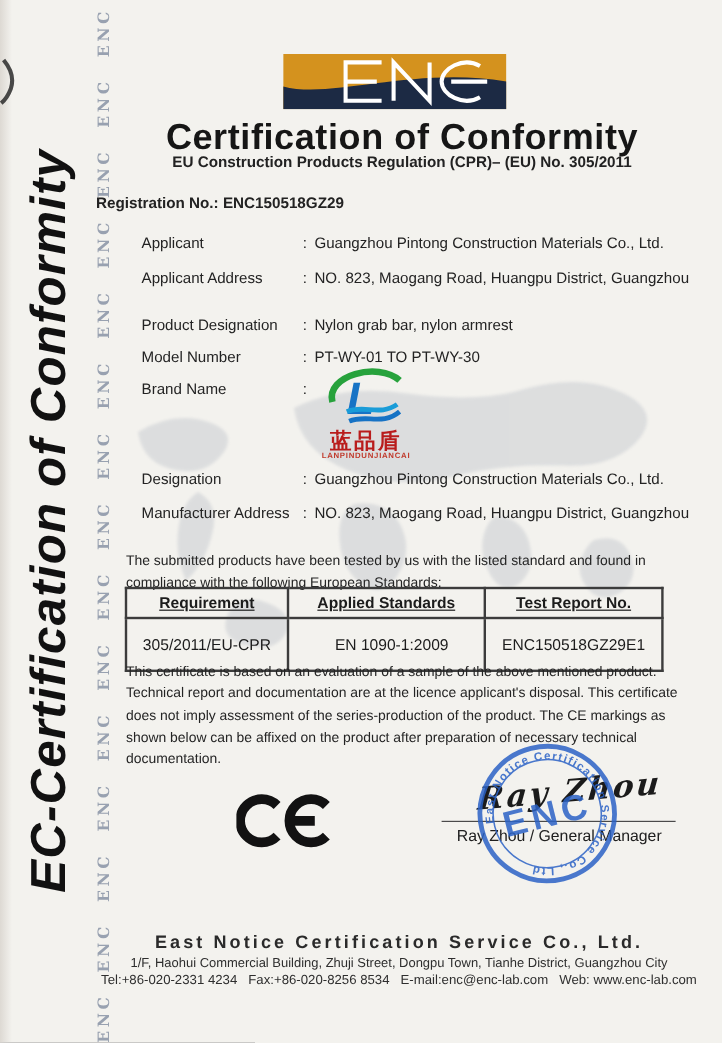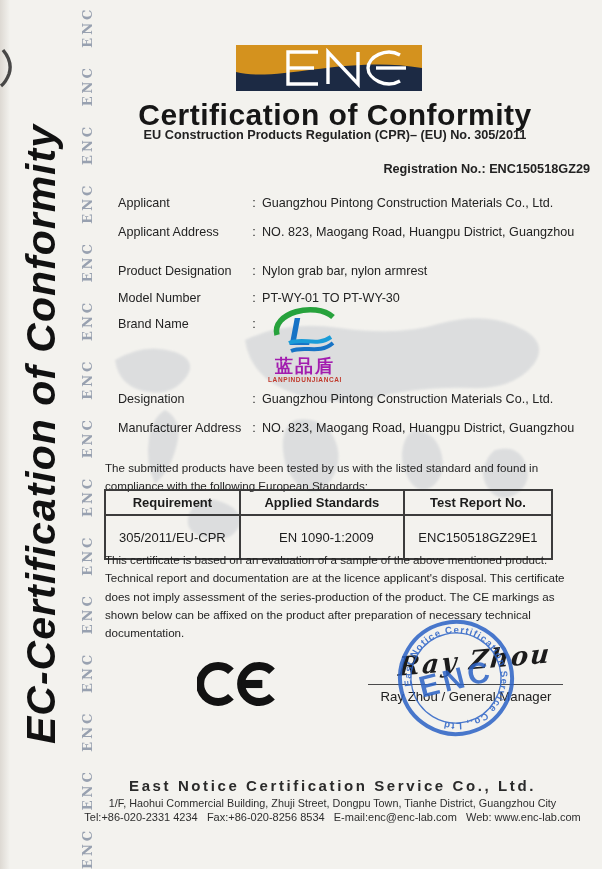--- a/index.html
+++ b/index.html
@@ -21,41 +21,41 @@
         letter-spacing:3px;word-spacing:10px;color:#98a1b0;white-space:nowrap;
         line-height:24px;}
 
   .map-watermark{position:absolute;left:95px;top:300px;opacity:.32;filter:blur(1.2px);}
 
   .enc-logo{position:absolute;left:236px;top:45px;}
   .cert-title{position:absolute;left:100px;top:98px;width:470px;text-align:center;
         font-size:30px;font-weight:bold;letter-spacing:.5px;color:#161616;}
   .cert-subtitle{position:absolute;left:80px;top:128px;width:510px;text-align:center;
         font-size:12.7px;font-weight:bold;color:#222;}
-  .cert-reg{position:absolute;left:80px;top:162px;width:510px;text-align:right;
+  .cert-reg{position:absolute;left:80px;top:162px;width:510px;text-align:left;
         font-size:12.7px;font-weight:bold;color:#222;}
 
   .field-row{position:absolute;left:118px;width:460px;display:flex;font-size:12.6px;color:#232323;}
   .field-row .lbl{flex:0 0 128px;}
   .field-row .sep{flex:0 0 16px;text-align:center;}
   .field-row .val{flex:1;}
   .row-1{top:196px}.row-2{top:225px}.row-3{top:264px}.row-4{top:291px}
   .row-5{top:317px}.row-6{top:392px}.row-7{top:421px}
 
   .brand-logo{position:absolute;left:249px;top:305px;width:112px;text-align:center;}
-  .brand-cn{font-size:18px;font-weight:bold;color:#a21caf;letter-spacing:2px;line-height:18px;}
+  .brand-cn{font-size:18px;font-weight:bold;color:#b91c1c;letter-spacing:2px;line-height:18px;}
   .brand-en{font-size:6.5px;font-weight:bold;color:#c0392b;letter-spacing:.6px;line-height:9px;}
 
   .compliance-intro{position:absolute;left:105px;top:459px;width:462px;
         font-size:11.6px;line-height:1.55;color:#242424;}
 
   .std-table{position:absolute;left:104px;top:489px;width:449px;border-collapse:collapse;
         font-size:13px;color:#1c1c1c;}
   .std-table th,.std-table td{border:2px solid #3c3c3c;text-align:center;}
-  .std-table th{height:21px;font-weight:600;}
+  .std-table th{height:21px;font-weight:600;text-decoration:underline;}
   .std-table td{height:40px;border-radius:22px;}
   .std-table td.left{text-align:center;padding-left:10px;}
   .col-a{width:135px}.col-b{width:168px}.col-c{width:146px}
 
   .cert-note{position:absolute;left:105px;top:551px;width:466px;
         font-size:11.6px;line-height:1.58;color:#242424;}
 
   .ce-mark{position:absolute;left:197px;top:652px;}
 
   .stamp{position:absolute;left:396px;top:618px;}

